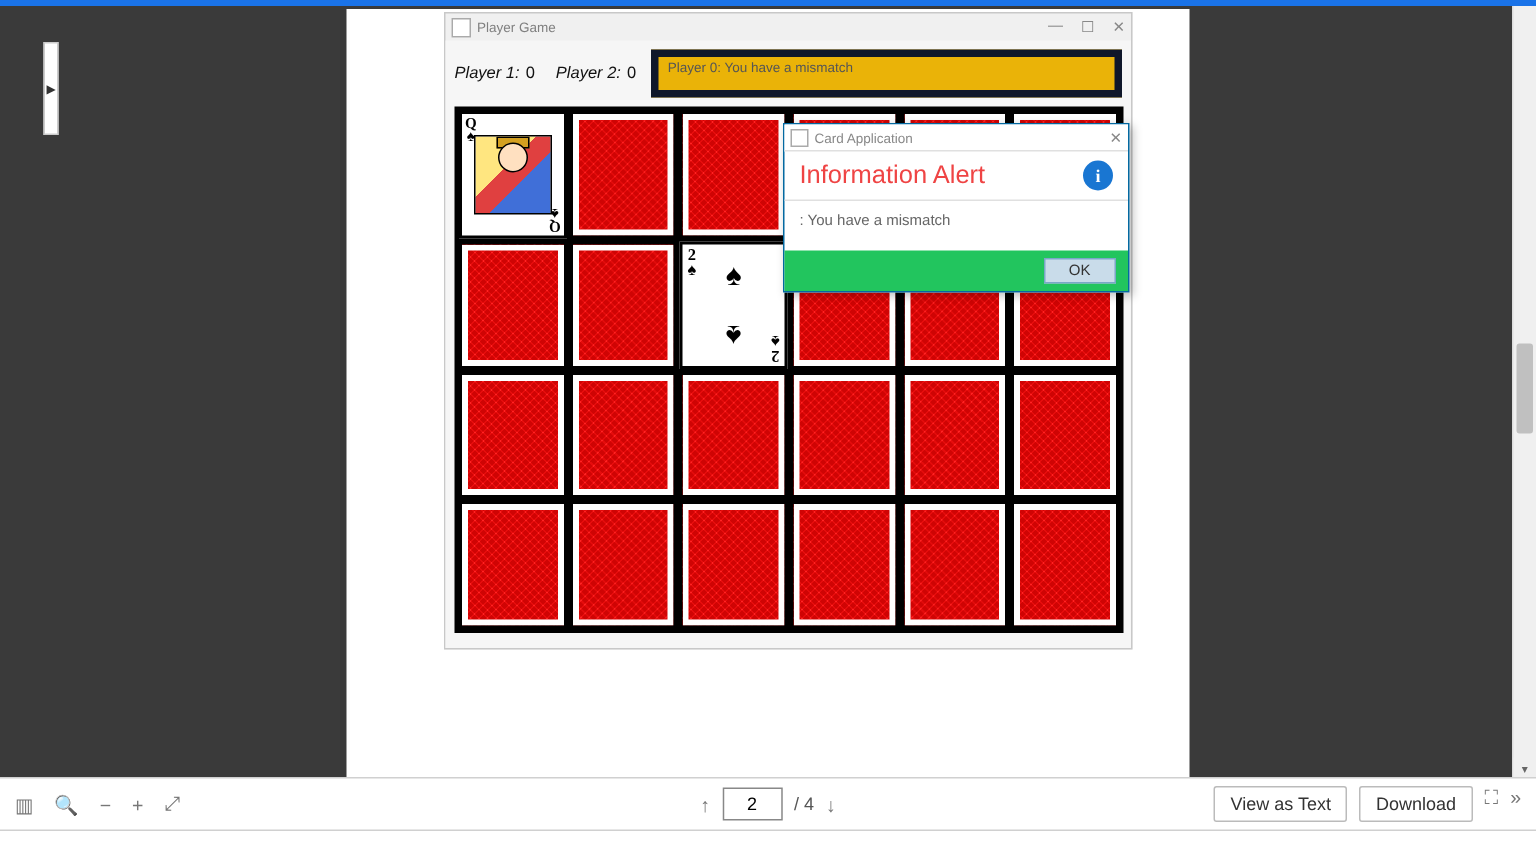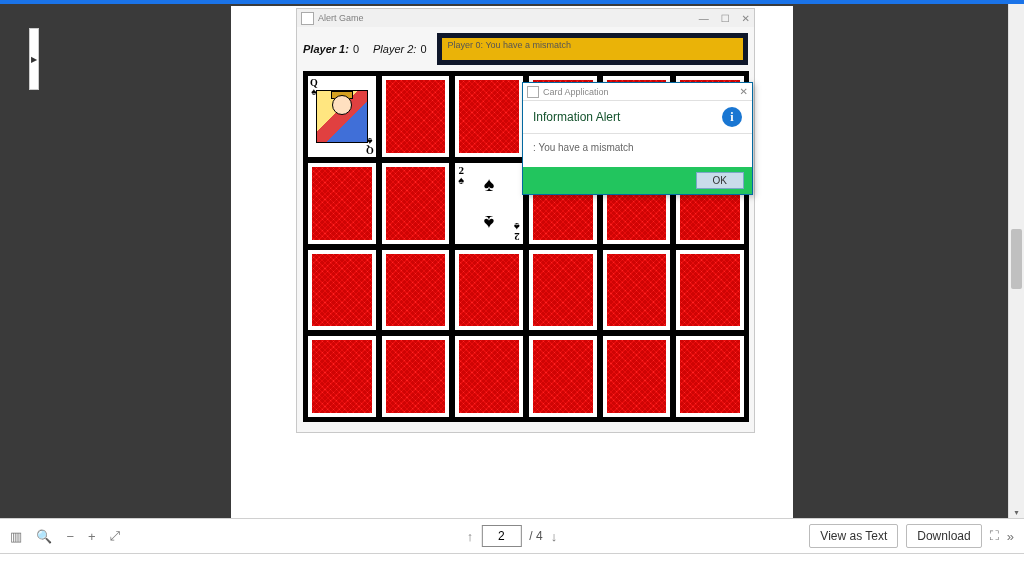--- a/index.html
+++ b/index.html
@@ -10,21 +10,21 @@
 .gutter-box{width:8px;height:60px;background:#fff;border:1px solid #ccc;margin-top:24px;display:flex;align-items:center;justify-content:center}
 .gutter-tri{font-size:8px;color:#333}
 .app-window{position:absolute;left:65px;top:2px;width:457px;border:1px solid #c8c8c8;background:#f0f0f0;z-index:1}
 .win-titlebar{height:18px;display:flex;align-items:center;font-size:9px;color:#808080;padding:0 4px}
 .win-title-icon{width:11px;height:11px;border:1px solid #aaa;background:#fff;margin-right:4px;display:inline-block}
 .win-title-text{flex:1}
 .win-btns{display:flex;gap:12px;font-size:10px;color:#888}
 .win-body{padding:6px 6px 10px 6px;background:#f6f6f6}
 .score-row{display:flex;align-items:center;gap:4px;margin-bottom:6px}
 .score-label{font-size:11px;color:#111}
-.score-label b{font-weight:bold;font-style:italic}
+.score-label b{font-weight:normal;font-style:italic}
 .score-label em{font-weight:normal}
 .status-box{flex:1;background:#eab308;border:5px solid #0f172a;height:18px;font-size:9px;color:#555;padding:2px 6px;margin-left:6px}
 .grid{display:grid;grid-template-columns:repeat(6,1fr);grid-template-rows:repeat(4,1fr);gap:2px;background:#000;padding:3px;width:440px;height:345px}
 .card{background:#fff;position:relative;border:2px solid #000}
 .back{background:repeating-linear-gradient(45deg,#e62020 0 3px,#ff6060 3px 4px),repeating-linear-gradient(-45deg,#e62020 0 3px,#ff6060 3px 4px);background-blend-mode:multiply;box-shadow:inset 0 0 0 4px #fff}
 .face{background:#fff;font-family:Georgia,serif}
 .qs .corner{position:absolute;font-size:10px;font-weight:bold;line-height:9px;text-align:center}
 .qs .corner.tl{top:2px;left:2px}
 .qs .corner.br{bottom:2px;right:2px;transform:rotate(180deg)}
 .qs .portrait{position:absolute;top:14px;left:8px;right:8px;bottom:14px;border:1px solid #000;background:linear-gradient(135deg,#ffe680 0 40%,#e04040 40% 60%,#406fd8 60% 100%);overflow:hidden}
@@ -34,33 +34,33 @@
 .ts .corner.tl{top:2px;left:3px}
 .ts .corner.br{bottom:2px;right:3px;transform:rotate(180deg)}
 .ts .pip{position:absolute;left:50%;transform:translateX(-50%);font-size:20px}
 .ts .pip.up{top:10px}
 .ts .pip.dn{bottom:10px;transform:translateX(-50%) rotate(180deg)}
 .dialog{position:absolute;left:291px;top:76px;width:229px;background:#fff;border:1px solid #0369a1;box-shadow:2px 2px 6px rgba(0,0,0,.25);z-index:10}
 .dlg-titlebar{height:17px;background:#fff;border-bottom:1px solid #e0e0e0;display:flex;align-items:center;font-size:9px;color:#888;padding:0 4px}
 .dlg-title-icon{width:10px;height:10px;border:1px solid #aaa;background:#fff;margin-right:4px}
 .dlg-close{margin-left:auto;font-size:10px;color:#888}
 .dlg-header{height:32px;display:flex;align-items:center;padding:0 10px;border-bottom:1px solid #e0e0e0}
-.dlg-header-text{font-size:12px;color:#14532d;flex:1}
+.dlg-header-text{font-size:17px;color:#ef4444;flex:1}
 .info-icon{width:20px;height:20px;border-radius:50%;background:#1976d2;color:#fff;display:flex;align-items:center;justify-content:center;font-size:12px;font-weight:bold;font-family:Georgia,serif}
 .dlg-body{padding:8px 10px 14px 10px;font-size:10px;color:#666}
 .dlg-footer{background:#22c55e;padding:5px 8px;display:flex;justify-content:flex-end}
 .dlg-ok{background:#c9dcea;border:1px solid #7aa7c7;font-size:10px;padding:2px 16px;color:#333}
 .right-scroll{position:absolute;top:4px;right:0;bottom:56px;width:15px;background:#f0f0f0;border-left:1px solid #ddd}
 .thumb{position:absolute;top:225px;right:2px;width:11px;height:60px;background:#c0c0c0;border-radius:2px}
 .scroll-arrow{position:absolute;right:0;width:15px;height:15px;display:flex;align-items:center;justify-content:center;font-size:8px;color:#666;background:#f0f0f0}
 .toolbar{position:absolute;left:0;right:0;bottom:22px;height:34px;background:#fff;border-top:1px solid #d0d0d0;border-bottom:1px solid #d0d0d0;display:flex;align-items:center;padding:0 10px;font-size:12px;color:#555}
 .tb-left{display:flex;align-items:center;gap:14px}
 .tb-center{position:absolute;left:50%;transform:translateX(-50%);display:flex;align-items:center;gap:8px}
 .page-input{width:34px;height:18px;border:1px solid #888;text-align:center;font-size:12px}
-.tb-right{margin-left:auto;display:flex;align-items:center;gap:8px}
+.tb-right{margin-left:auto;display:flex;align-items:flex-start;gap:8px}
 .btn{background:#fff;border:1px solid #bbb;padding:4px 10px;font-size:12px;color:#333;border-radius:2px}
 .tb-icon{font-size:13px;color:#777}
 .bottom-pad{position:absolute;left:0;right:0;bottom:0;height:22px;background:#fff}
 </style>
 </head>
 <body>
 
 <div class="top-blue"></div>
 
 <div class="left-gutter">
@@ -68,21 +68,21 @@
       <span class="gutter-tri">▶</span>
     </div>
 </div>
 
 <div class="viewer">
   <div class="page">
 
     <div class="app-window">
       <div class="win-titlebar">
         <span class="win-title-icon"></span>
-        <span class="win-title-text">Alert Game</span>
+        <span class="win-title-text">Player Game</span>
         <span class="win-btns">
           <span>—</span>
           <span>☐</span>
           <span>✕</span>
         </span>
       </div>
       <div class="win-body">
         <div class="score-row">
           <span class="score-label"><b>Player 1:</b></span>
           <span class="score-label">0</span>

